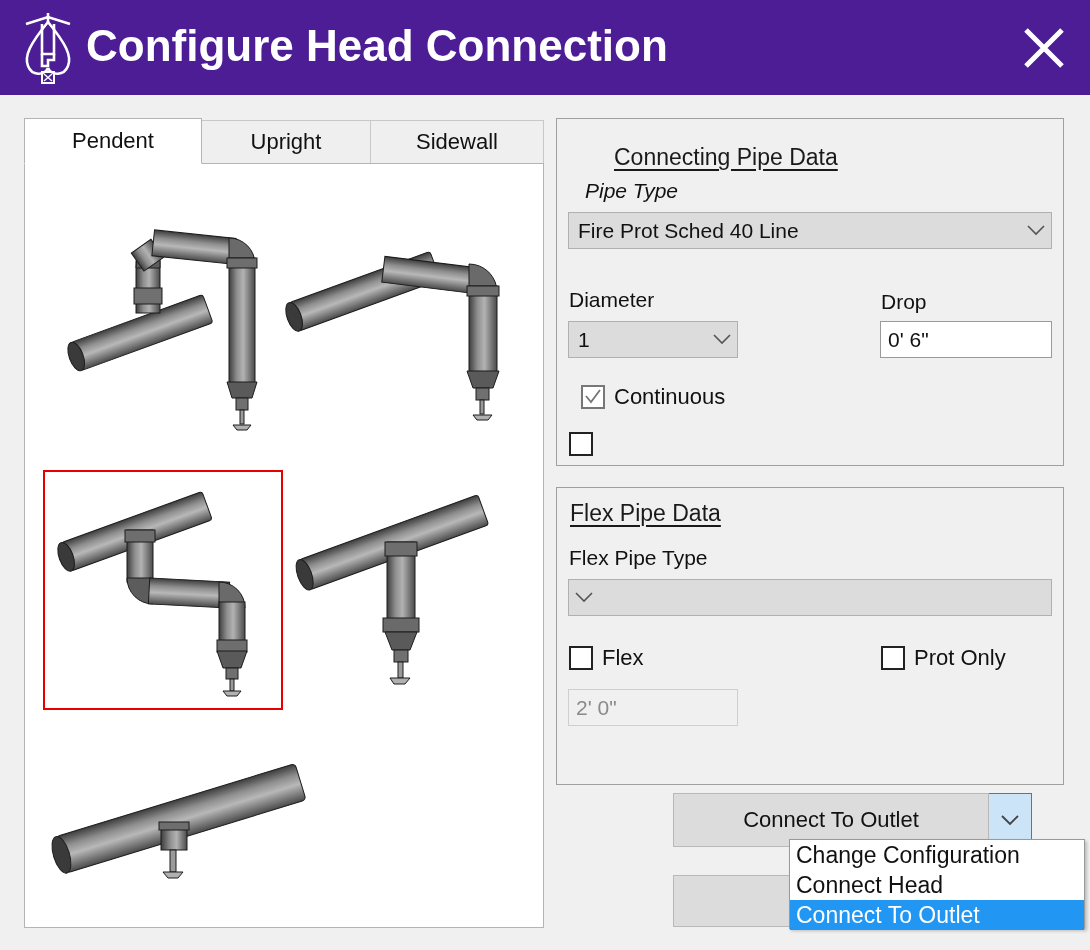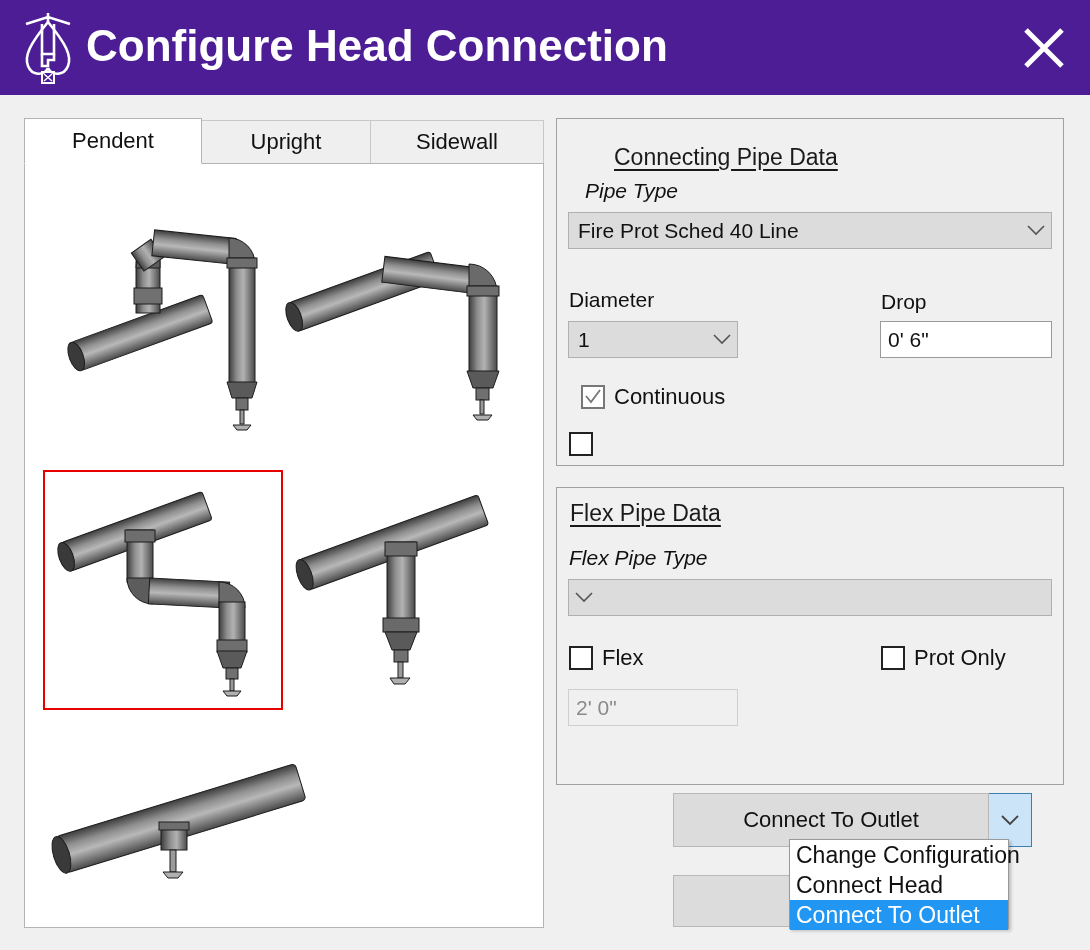--- a/index.html
+++ b/index.html
@@ -543,21 +543,21 @@
 
   <div class="checkrow" style="left:12px; top:313px;">
     <span class="cbox"></span>
   </div>
 </div>
 
 <div class="group" style="left:556px; top:487px; width:508px; height:298px;text-align:right;">
 
   <div class="group-title" style="left:13px; top:12px;">Flex Pipe Data</div>
 
-  <div class="field-label" style="left:12px; top:58px;font-style:italic;">Flex Pipe Type</div>
+  <div class="field-label" style="left:12px; top:58px;">Flex Pipe Type</div>
 
   <div class="combo" style="left:11px; top:91px; width:484px; height:37px;">
     <span class="chev">
       <svg width="18" height="11" viewBox="0 0 18 11">
           <path d="M1 1 L9 9 L17 1" stroke="#555" stroke-width="1.6" fill="none"></path>
         </svg>
     </span>
   </div>
 
   <div class="checkrow" style="left:12px; top:157px;">
@@ -577,21 +577,21 @@
   <div class="main">Connect To Outlet</div>
   <div class="arrowpart">
     <svg width="18" height="11" viewBox="0 0 18 11">
       <path d="M1 1 L9 9 L17 1" stroke="#444" stroke-width="1.8" fill="none"></path>
     </svg>
   </div>
 </div>
 
 <div class="pbtn" style="left:673px; top:875px; width:317px; height:52px;">Cancel</div>
 
-<div class="dropmenu" style="left:789px; top:839px; width:220px; height:90px;">
+<div class="dropmenu" style="left:789px; top:839px; width:296px; height:90px;">
   <div class="dropitem">
     <span>Change Configuration</span>
   </div>
   <div class="dropitem">
     <span>Connect Head</span>
   </div>
   <div class="dropitem sel">
     <span>Connect To Outlet</span>
   </div>
 </div>

